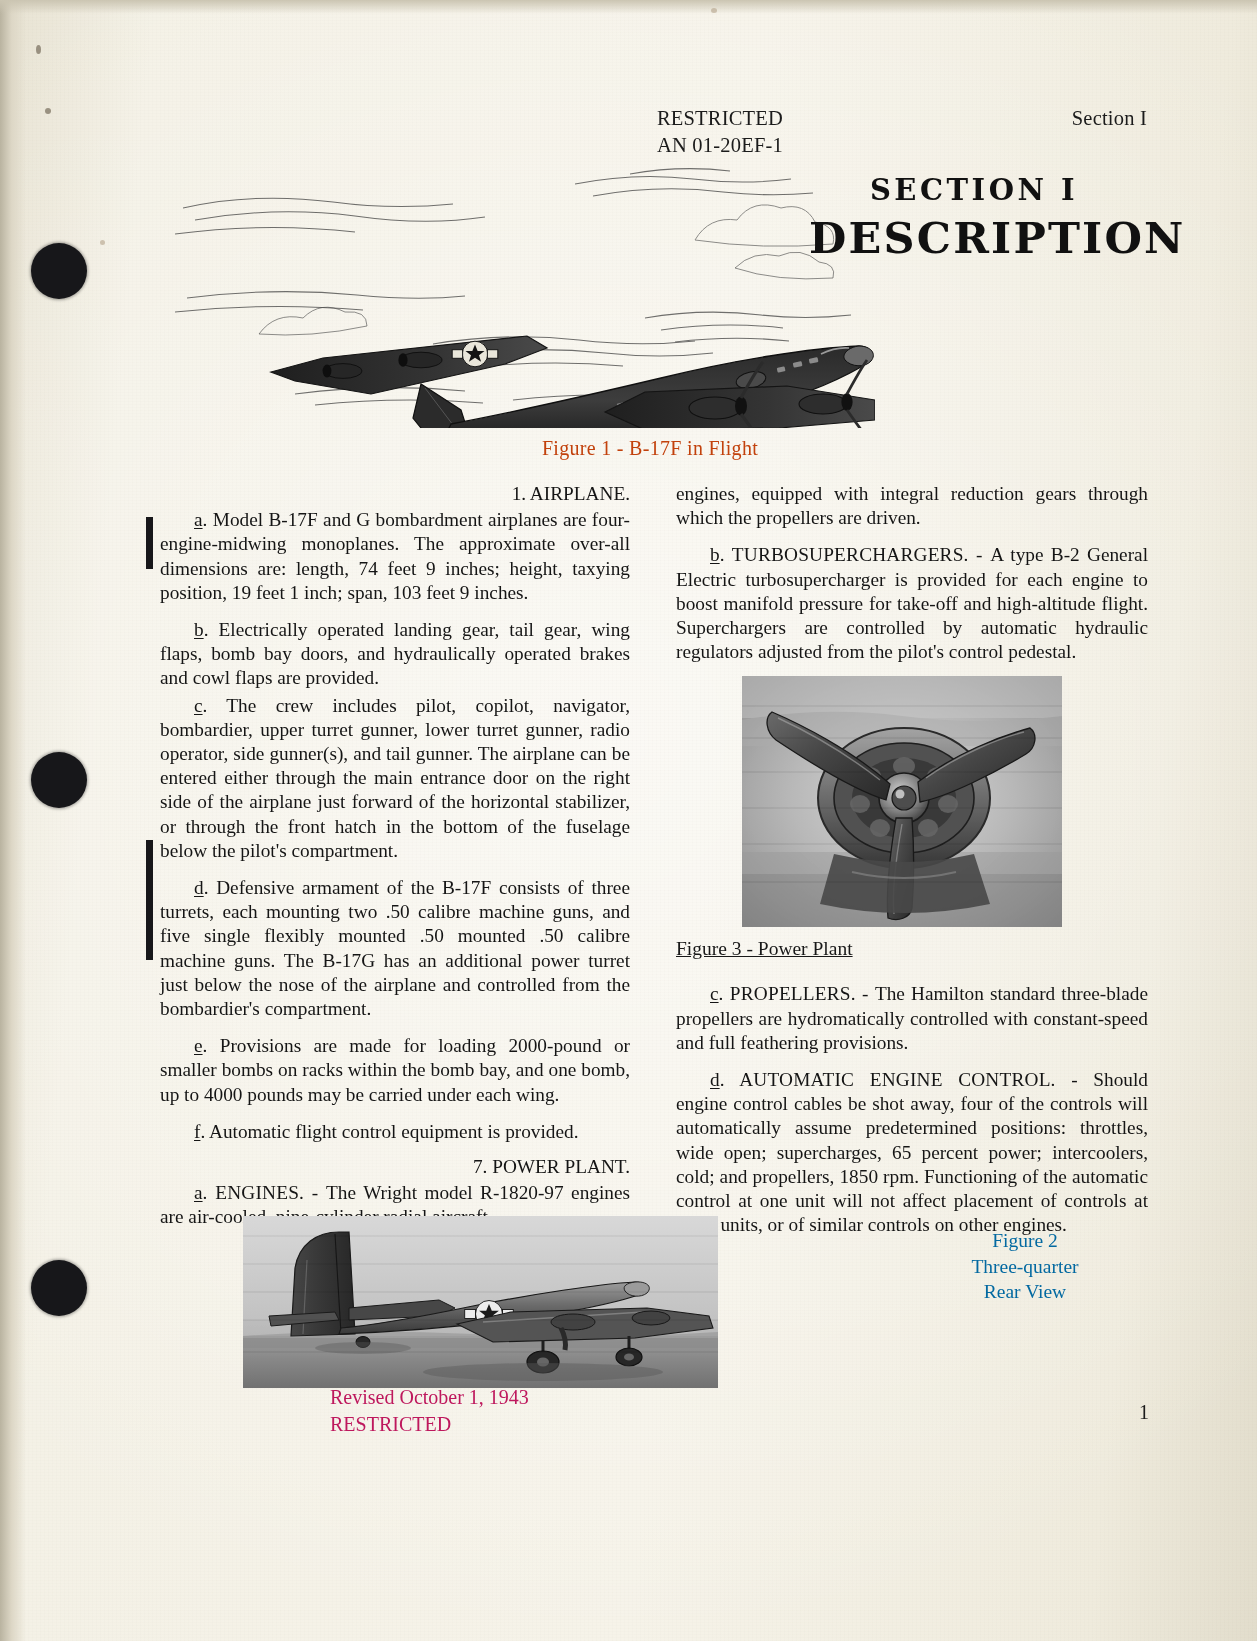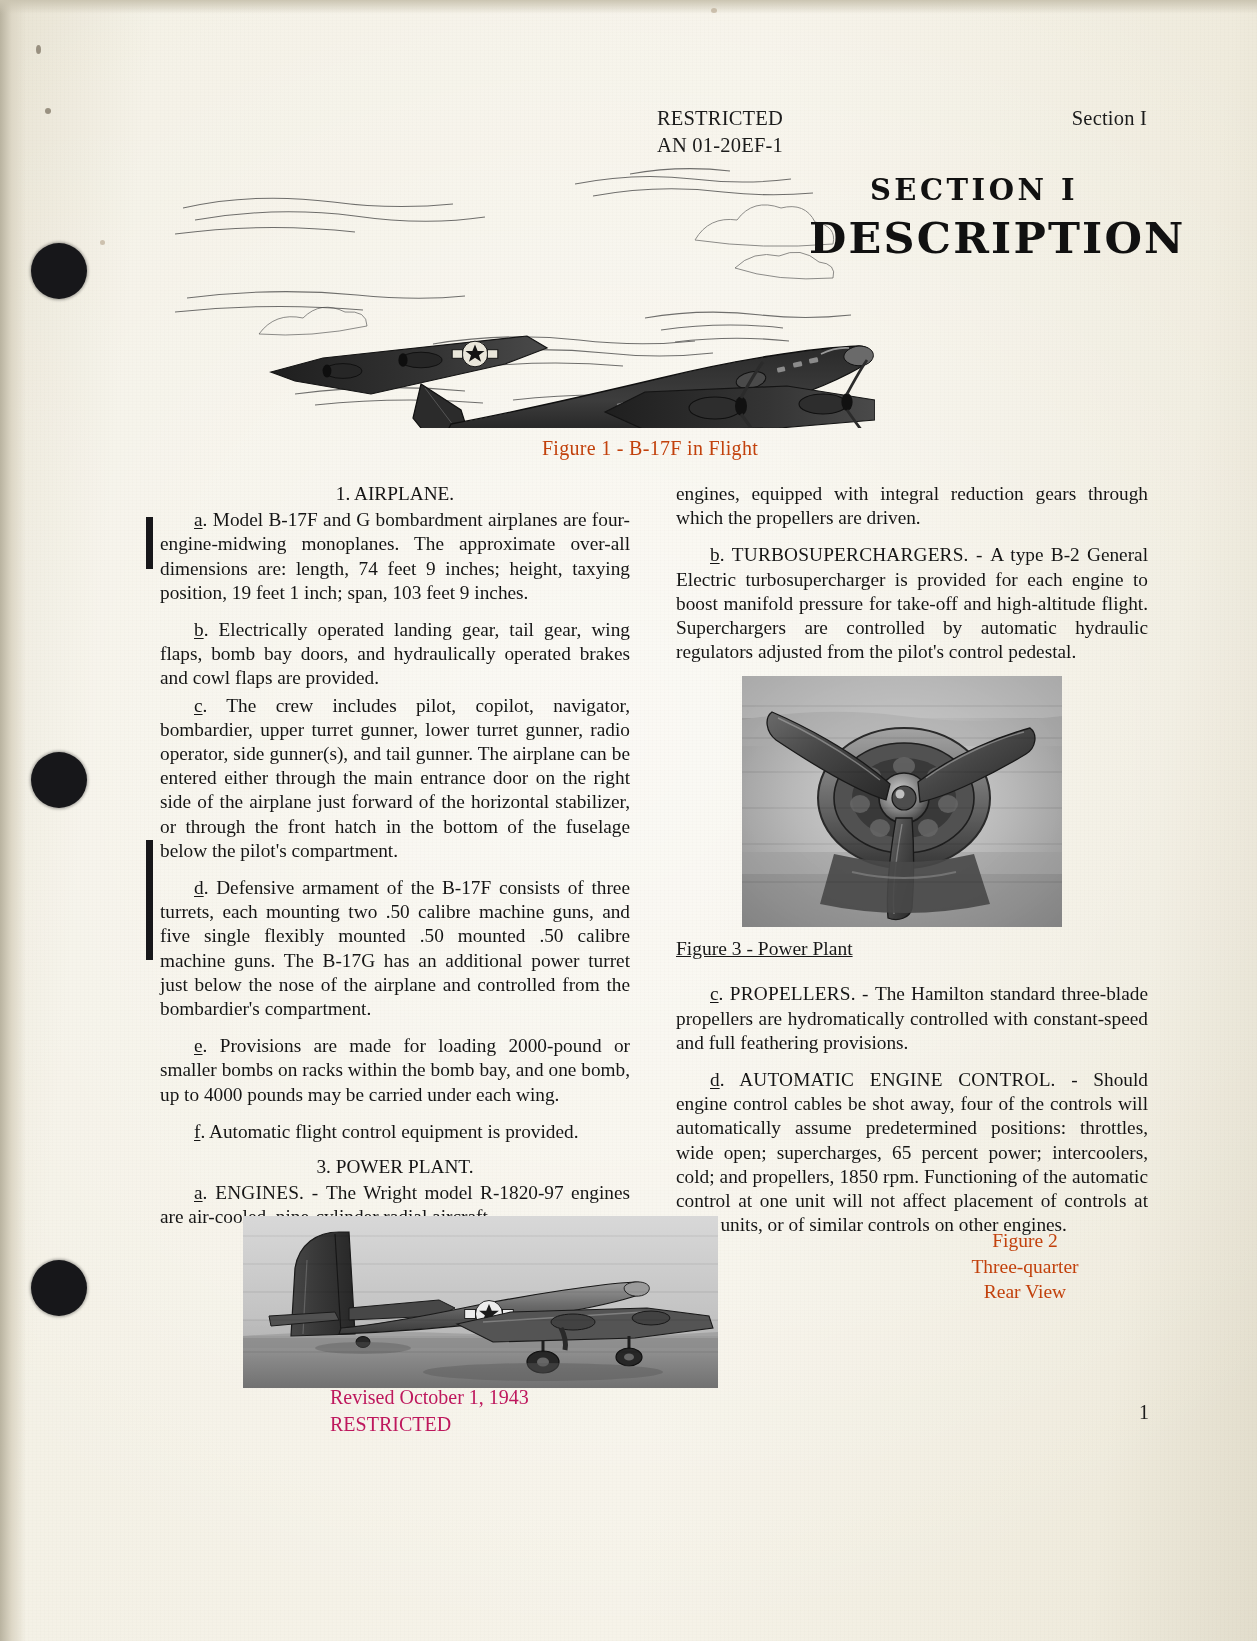--- a/index.html
+++ b/index.html
@@ -172,21 +172,21 @@
   }
   .uline {
     text-decoration: underline;
     text-underline-offset: 2px;
   }
   .hdn {            
     letter-spacing: 0.2px;
   }
   .numhead {
     margin: 0 0 2px 0;
-    text-align: center;
+    text-align: right;
   }
 
   
   .change-bar {
     position: absolute;
     left: 0px;
     width: 7px;
     background: #17171a;
   }
 
@@ -220,21 +220,21 @@
     height: 172px;
   }
   #fig2-caption {
     position: absolute;
     left: 900px;
     top: 1228px;
     width: 250px;
     text-align: center;
     font-size: 19.5px;
     line-height: 1.32;
-    color: #c2410c;
+    color: #0369a1;
   }
 
   
   #footer {
     position: absolute;
     left: 330px;
     top: 1376px;
     width: 600px;
     text-align: left;
     font-size: 20px;
@@ -419,21 +419,21 @@
       <p class="para indent gap"><span class="uline">b</span><span>.  Electrically operated landing gear, tail gear, wing flaps, bomb bay doors, and hydraulically operated brakes and cowl flaps are provided.</span></p>
 
       <p class="para indent tight"><span class="uline">c</span><span>.  The crew includes pilot, copilot, navigator, bombardier, upper turret gunner, lower turret gunner, radio operator, side gunner(s), and tail gunner. The airplane can be entered either through the main entrance door on the right side of the airplane just forward of the horizontal stabilizer, or through the front hatch in the bottom of the fuselage below the pilot's compartment.</span></p>
 
       <p class="para indent gap"><span class="uline">d</span><span>.  Defensive armament of the B-17F consists of three turrets, each mounting two .50 calibre machine guns, and five single flexibly mounted .50 mounted .50 calibre machine guns. The B-17G has an additional power turret just below the nose of the airplane and controlled from the bombardier's compartment.</span></p>
 
       <p class="para indent gap"><span class="uline">e</span><span>.  Provisions are made for loading 2000-pound or smaller bombs on racks within the bomb bay, and one bomb, up to 4000 pounds may be carried under each wing.</span></p>
 
       <p class="para indent gap no-just"><span class="uline">f</span><span>.  Automatic flight control equipment is provided.</span></p>
 
-      <p class="para numhead" style="margin-top:11px;">3.  POWER PLANT.</p>
+      <p class="para numhead" style="margin-top:11px;">7.  POWER PLANT.</p>
 
       <p class="para indent tight"><span class="uline">a</span><span class="hdn">. ENGINES. - </span><span>The Wright model R-1820-97 engines are air-cooled, nine-cylinder radial aircraft</span></p>
     </div>
 
     <div class="col" id="col-right">
 
       <p class="para">engines, equipped with integral reduction gears through which the propellers are driven.</p>
 
       <p class="para indent gap"><span class="uline">b</span><span class="hdn">.  TURBOSUPERCHARGERS. - </span><span>A type B-2 General Electric turbosupercharger is provided for each engine to boost manifold pressure for take-off and high-altitude flight. Superchargers are controlled by automatic hydraulic regulators adjusted from the pilot's control pedestal.</span></p>
 

